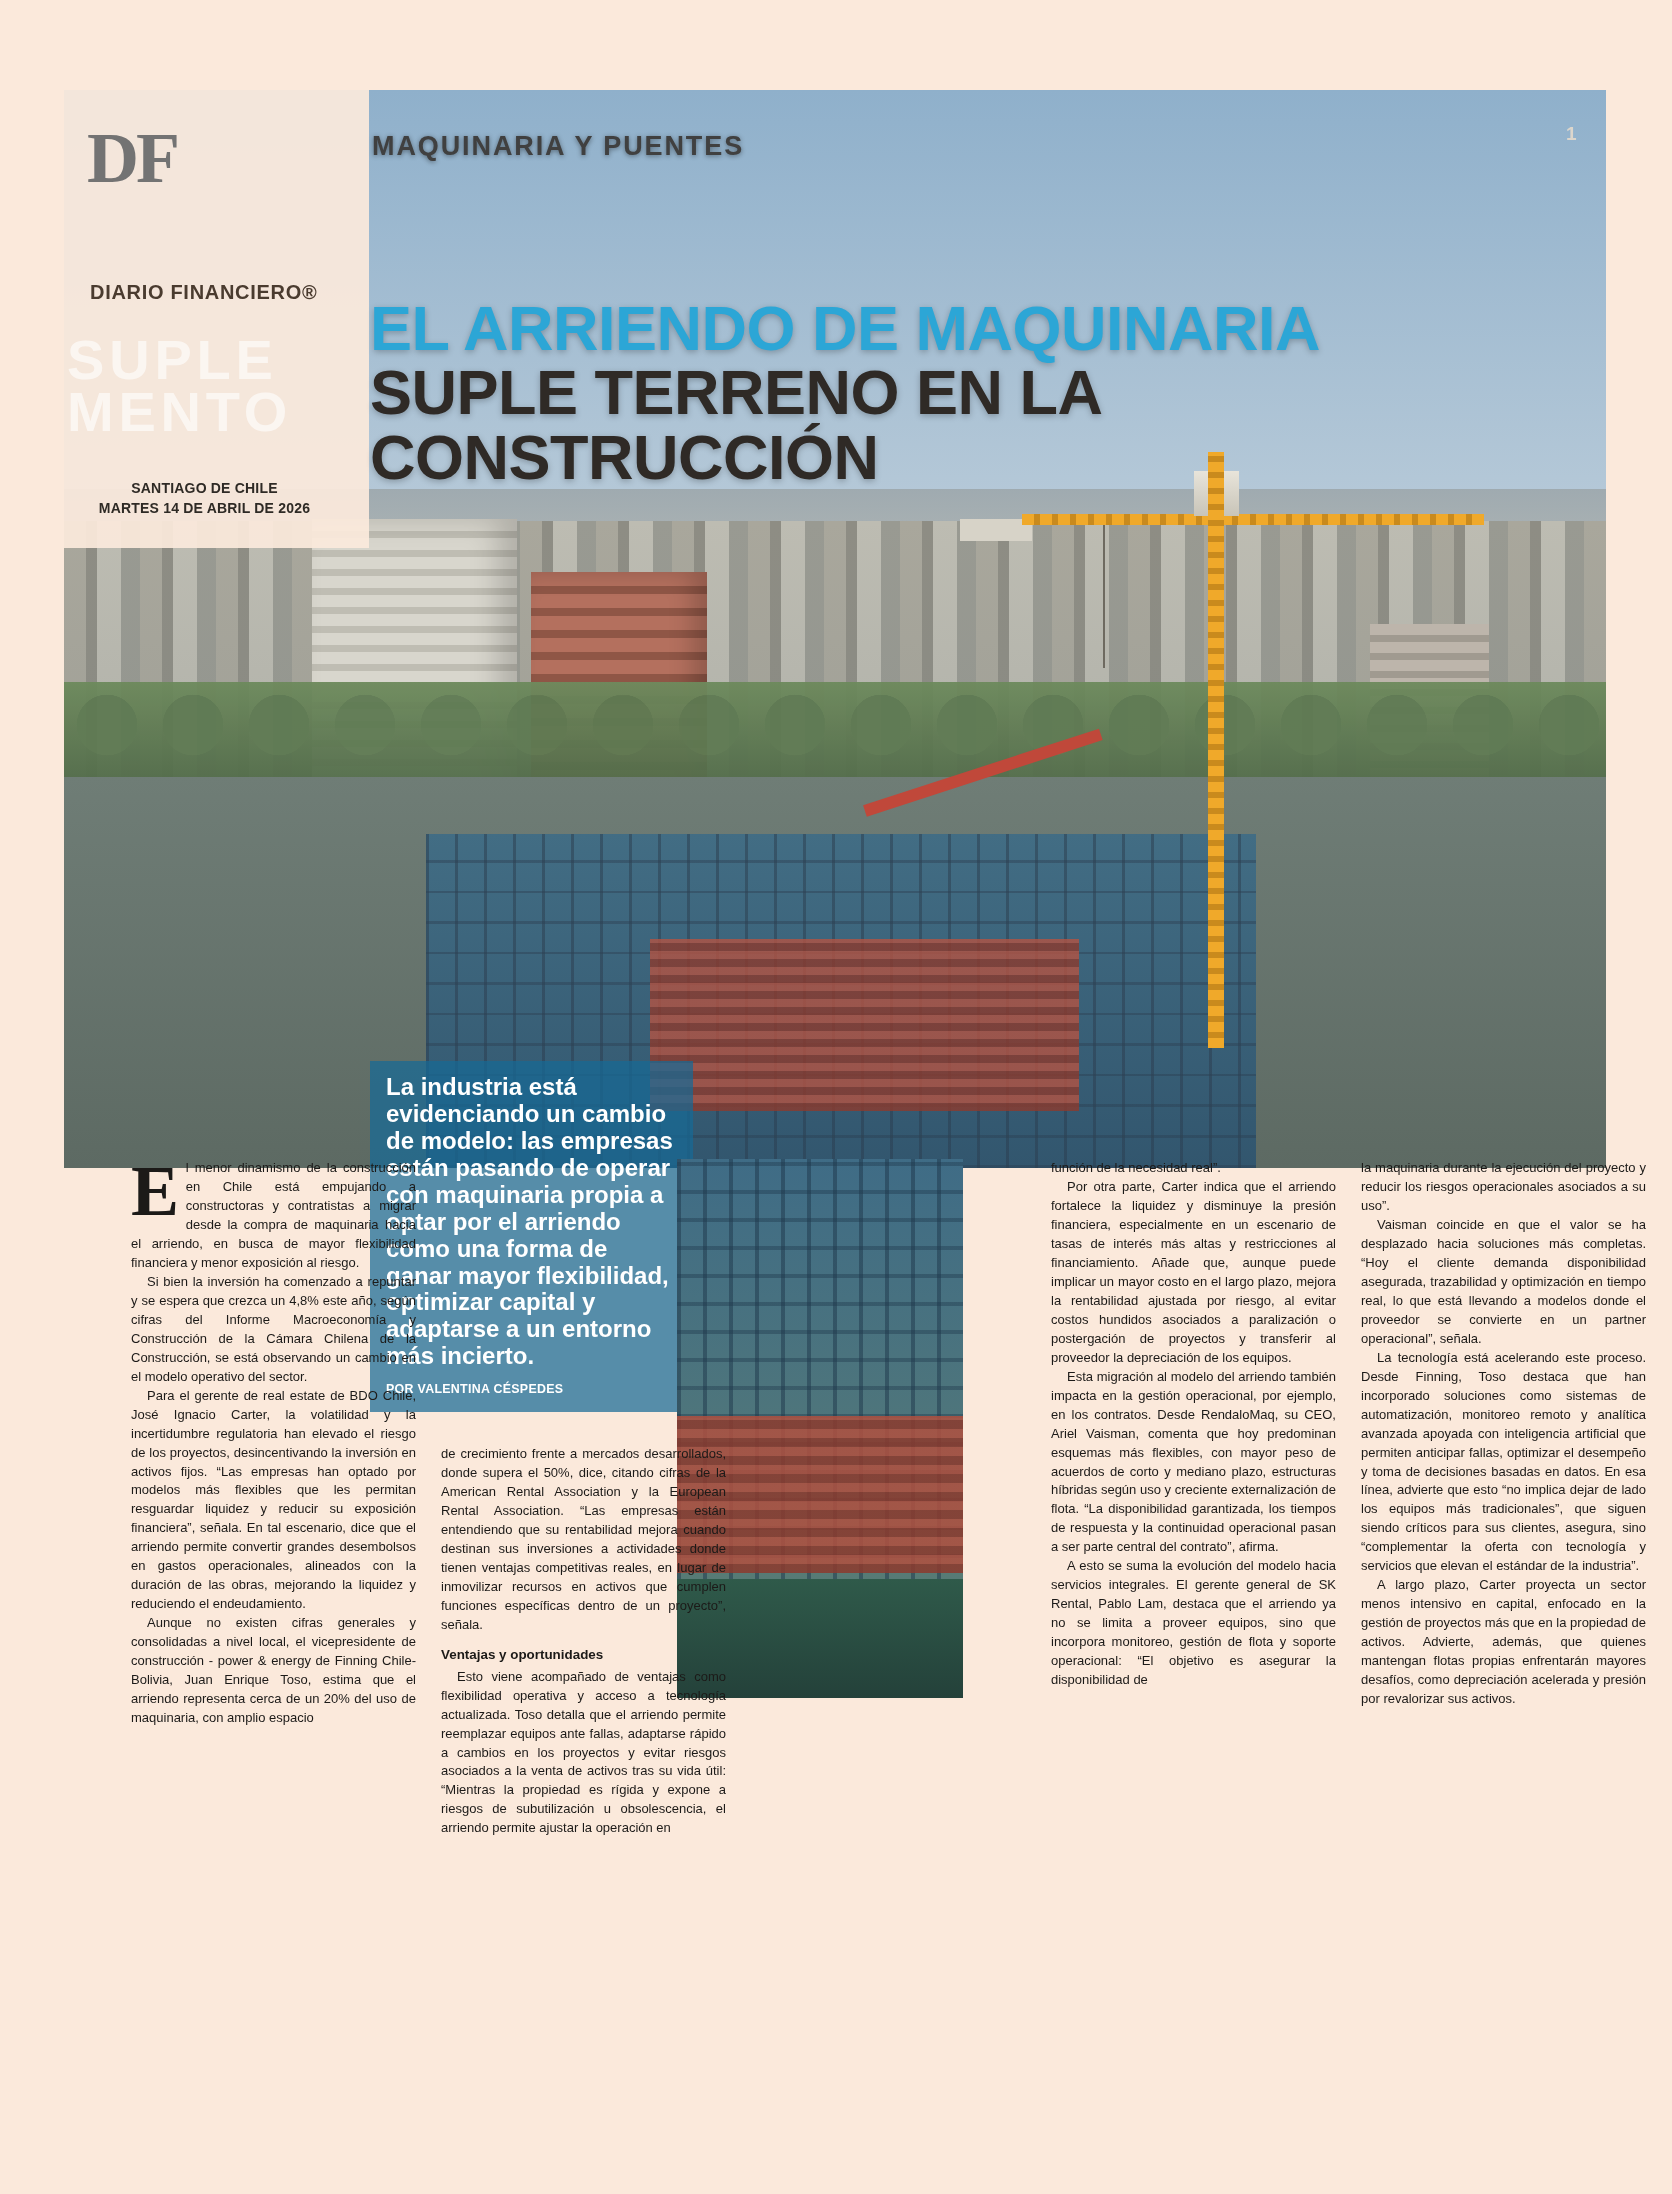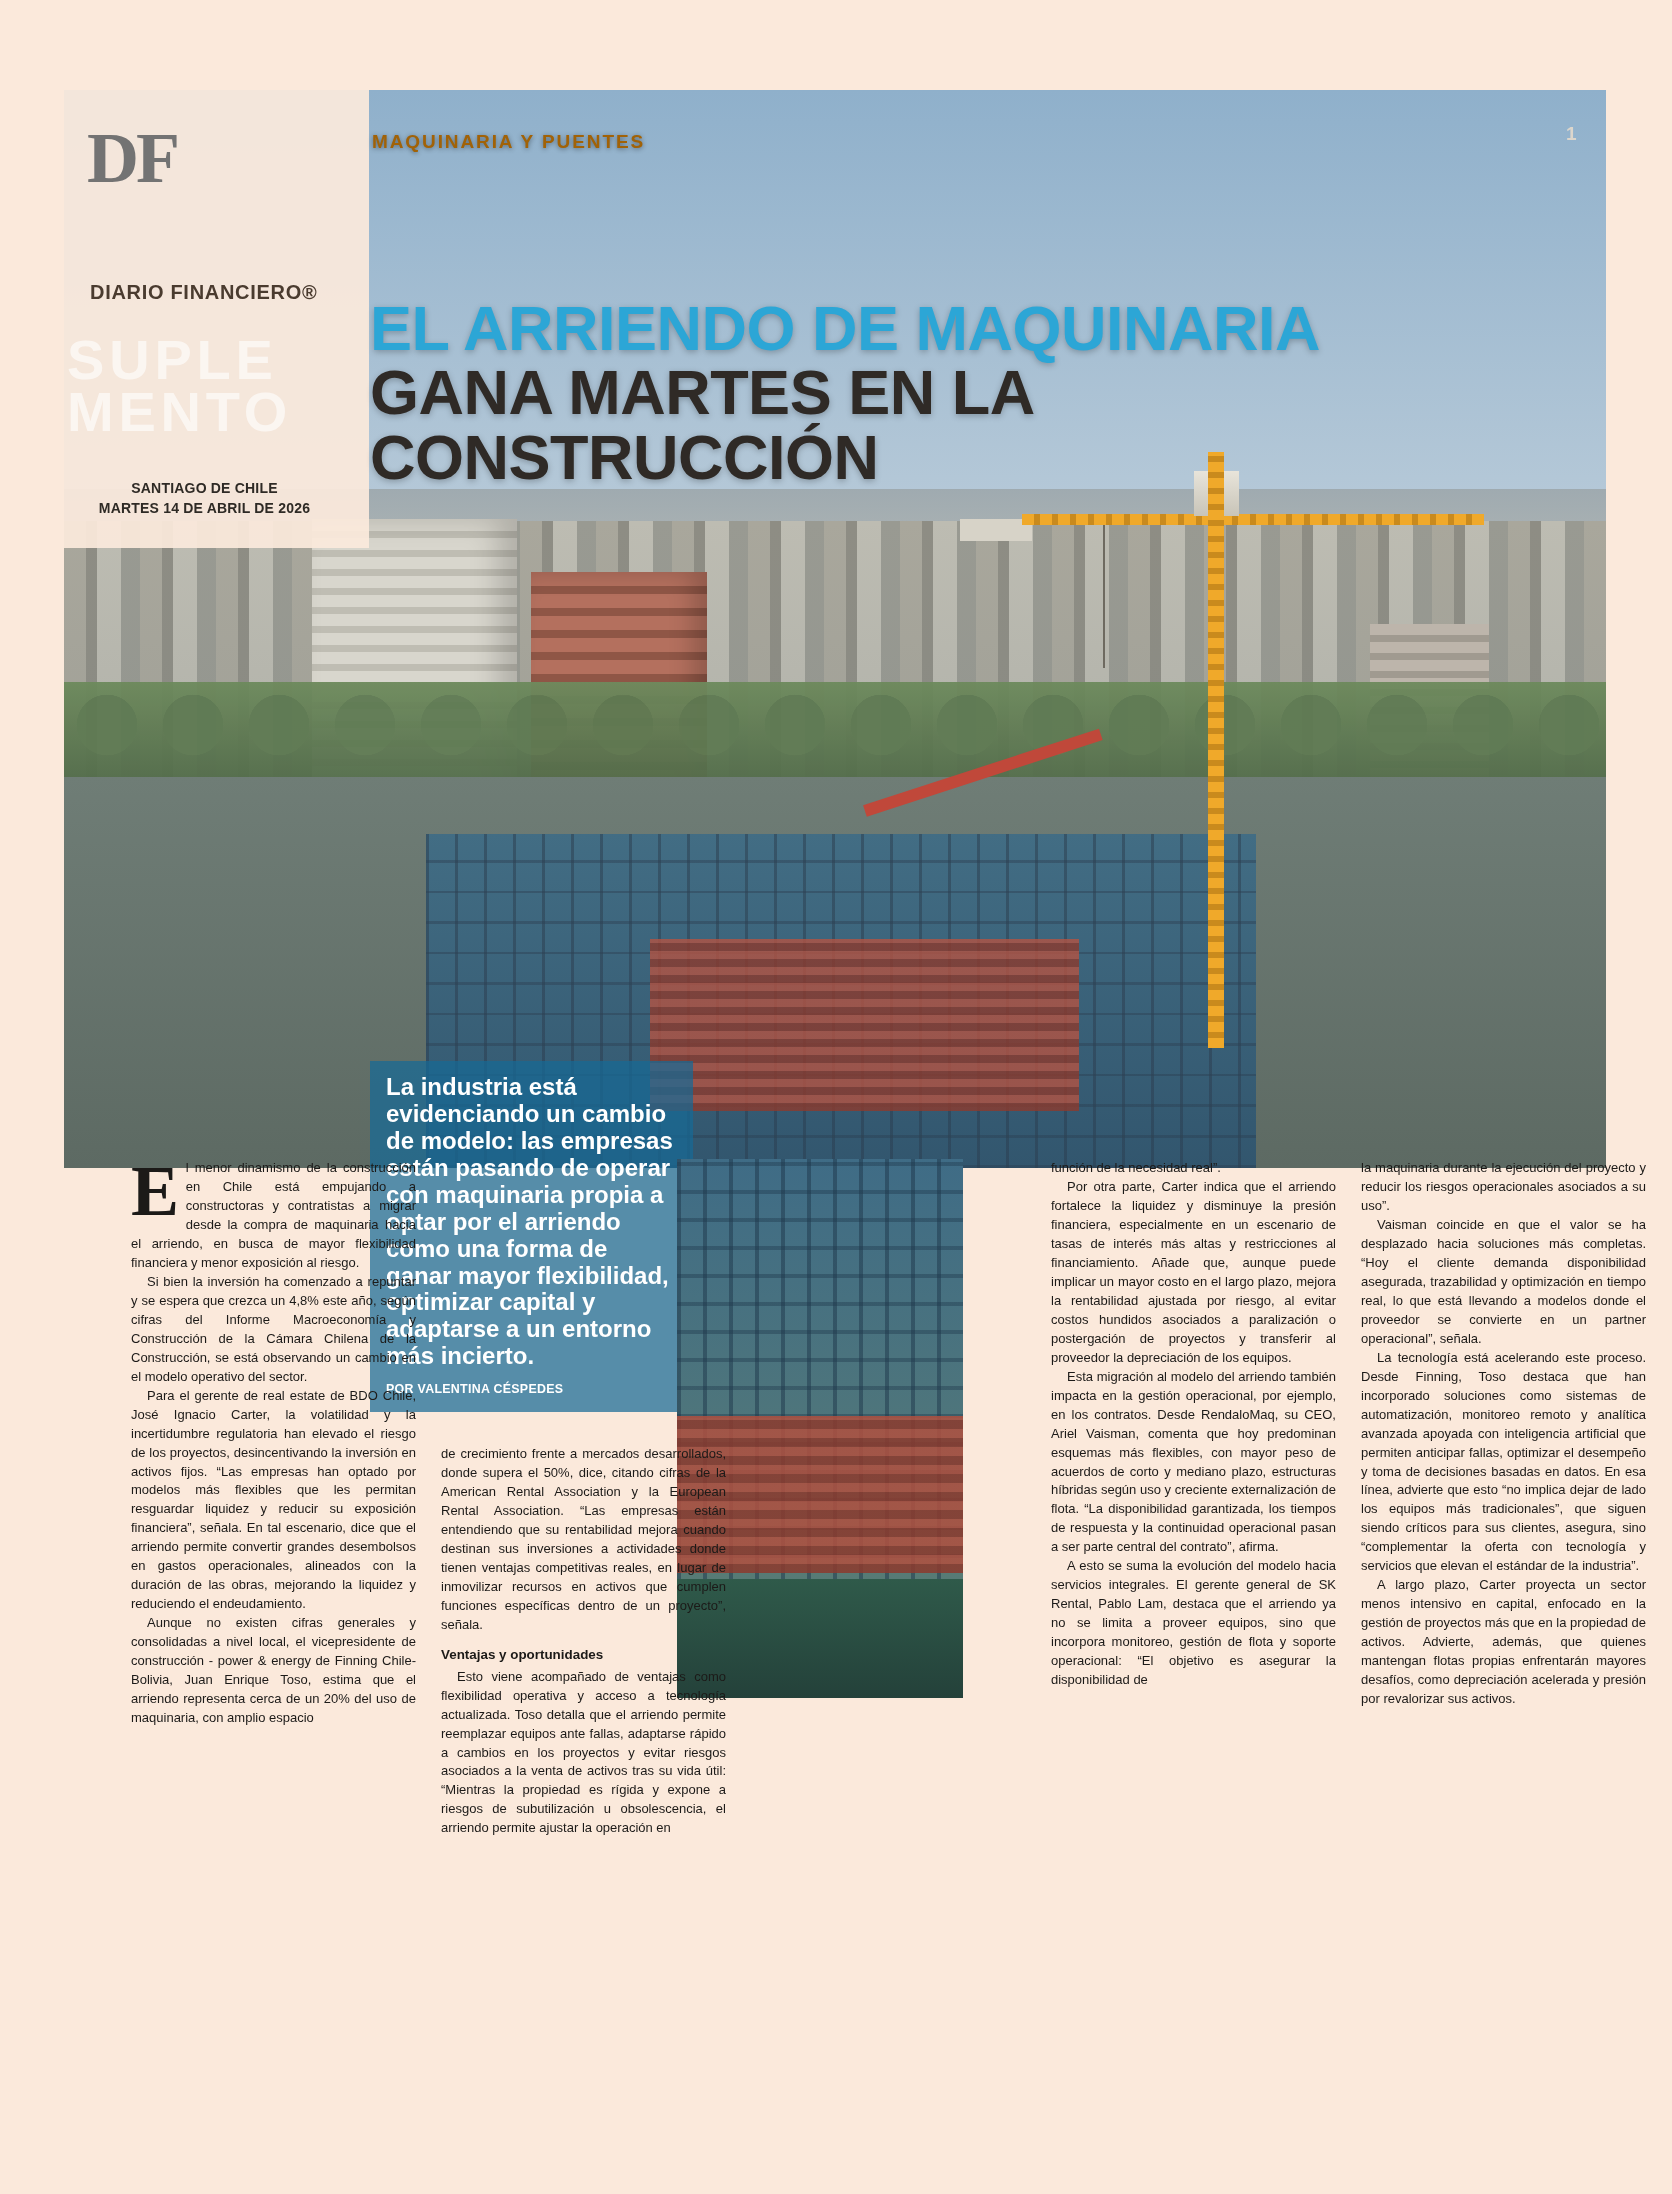--- a/index.html
+++ b/index.html
@@ -65,22 +65,22 @@
   .dfLogo{position:absolute;left:87px;top:122px;font-size:72px;font-weight:bold;
     letter-spacing:-2.9px;color:#737373;line-height:1;font-family:Liberation Serif, serif;}
   .dfSub{position:absolute;left:90px;top:281px;font-size:20px;font-weight:bold;
     letter-spacing:0.7px;color:#4a3b2f;}
   .supl{position:absolute;left:67px;top:334px;width:296px;font-size:56px;font-weight:bold;
     letter-spacing:4.8px;color:rgba(255,255,255,.62);line-height:.92;}
   .place{position:absolute;left:95px;top:479px;width:219px;text-align:center;
     font-size:14px;font-weight:bold;color:#2e2a25;line-height:1.4;letter-spacing:0.2px;}
 
   
-  .kicker{position:absolute;left:372px;top:131px;font-size:19px;font-weight:bold;
-    letter-spacing:1.9px;color:#a16207;text-shadow:0 1.4px 4.8px rgba(0,0,0,.45);}
+  .kicker{position:absolute;left:372px;top:131px;font-size:27px;font-weight:bold;
+    letter-spacing:1.9px;color:#404040;text-shadow:0 1.4px 4.8px rgba(0,0,0,.45);}
   .headline{position:absolute;left:370px;top:296px;width:1025px;
     font-size:63px;font-weight:bold;line-height:1.02;letter-spacing:-0.5px;
     color:#2f2a26;text-shadow:0 1.9px 6.7px rgba(0,0,0,.25);}
   .headline .hl-blue{color:#2ca6d6;}
   .pageNum{position:absolute;left:1566px;top:123px;font-size:19px;color:#dcd6cc;font-weight:bold;}
 
   
   .overQuote{position:absolute;left:370px;top:1025px;width:291px;padding:13.4px 16px 16px 16px;
     background:rgba(22,106,150,.72);color:#ffffff;margin-top:36px;}
   .overQuote .q{font-size:24px;font-weight:bold;line-height:1.12;}
@@ -147,21 +147,21 @@
   <div class="masthead"></div>
   <div class="supl">SUPLE MENTO</div>
   <div class="dfLogo">DF</div>
   <div class="dfSub">DIARIO FINANCIERO®</div>
   <div class="place" style="white-space:pre-line;">SANTIAGO DE CHILE
 MARTES 14 DE ABRIL DE 2026</div>
 
   <div class="kicker">MAQUINARIA Y PUENTES</div>
   <div class="headline">
     <span class="hl-blue">EL ARRIENDO DE MAQUINARIA</span>
-    <span>GANA MARTES EN LA CONSTRUCCIÓN</span>
+    <span>SUPLE TERRENO EN LA CONSTRUCCIÓN</span>
   </div>
 
   <div class="overQuote">
     <div class="q">La industria está evidenciando un cambio de modelo: las empresas están pasando de operar con maquinaria propia a optar por el arriendo como una forma de ganar mayor flexibilidad, optimizar capital y adaptarse a un entorno más incierto.</div>
     <div class="by">POR VALENTINA CÉSPEDES</div>
   </div>
 
   <div class="photo2">
     <div class="bars"></div>
     <div class="red"></div>

